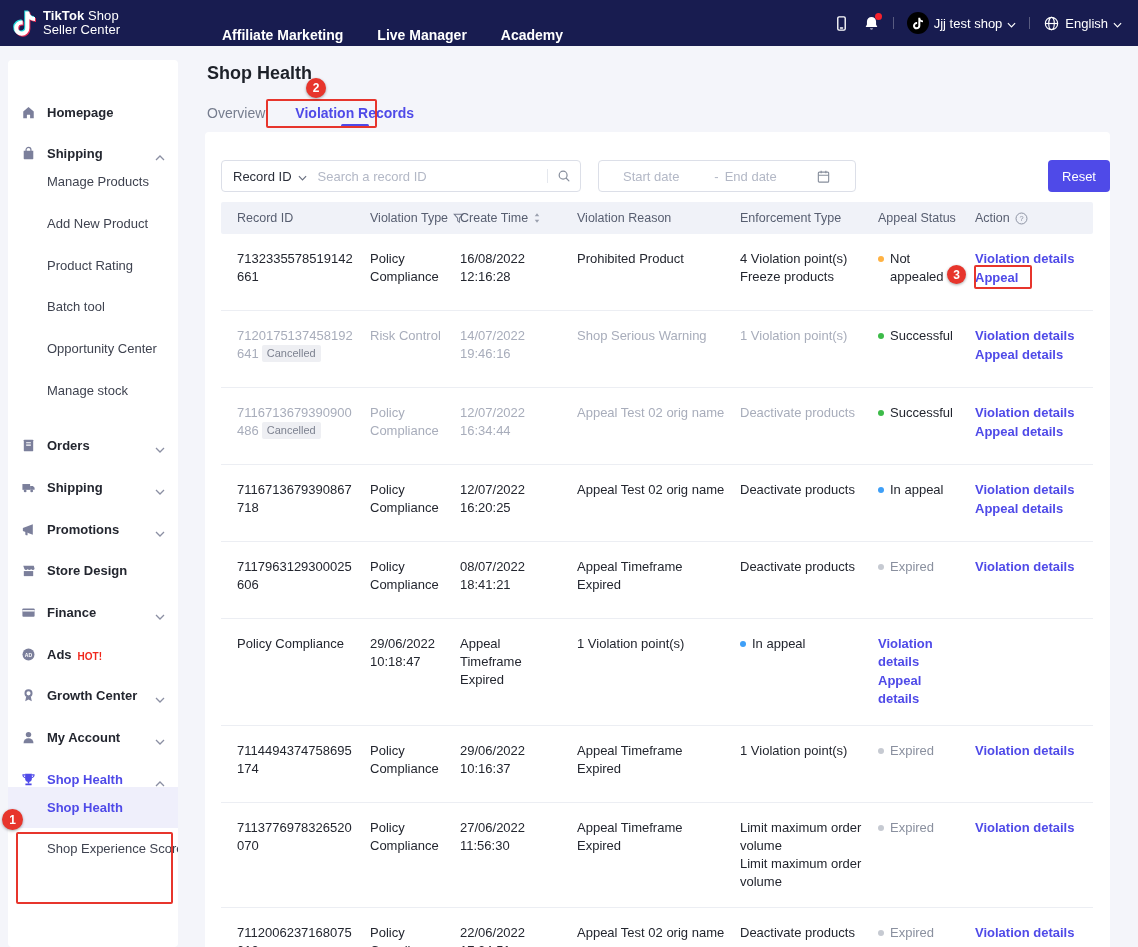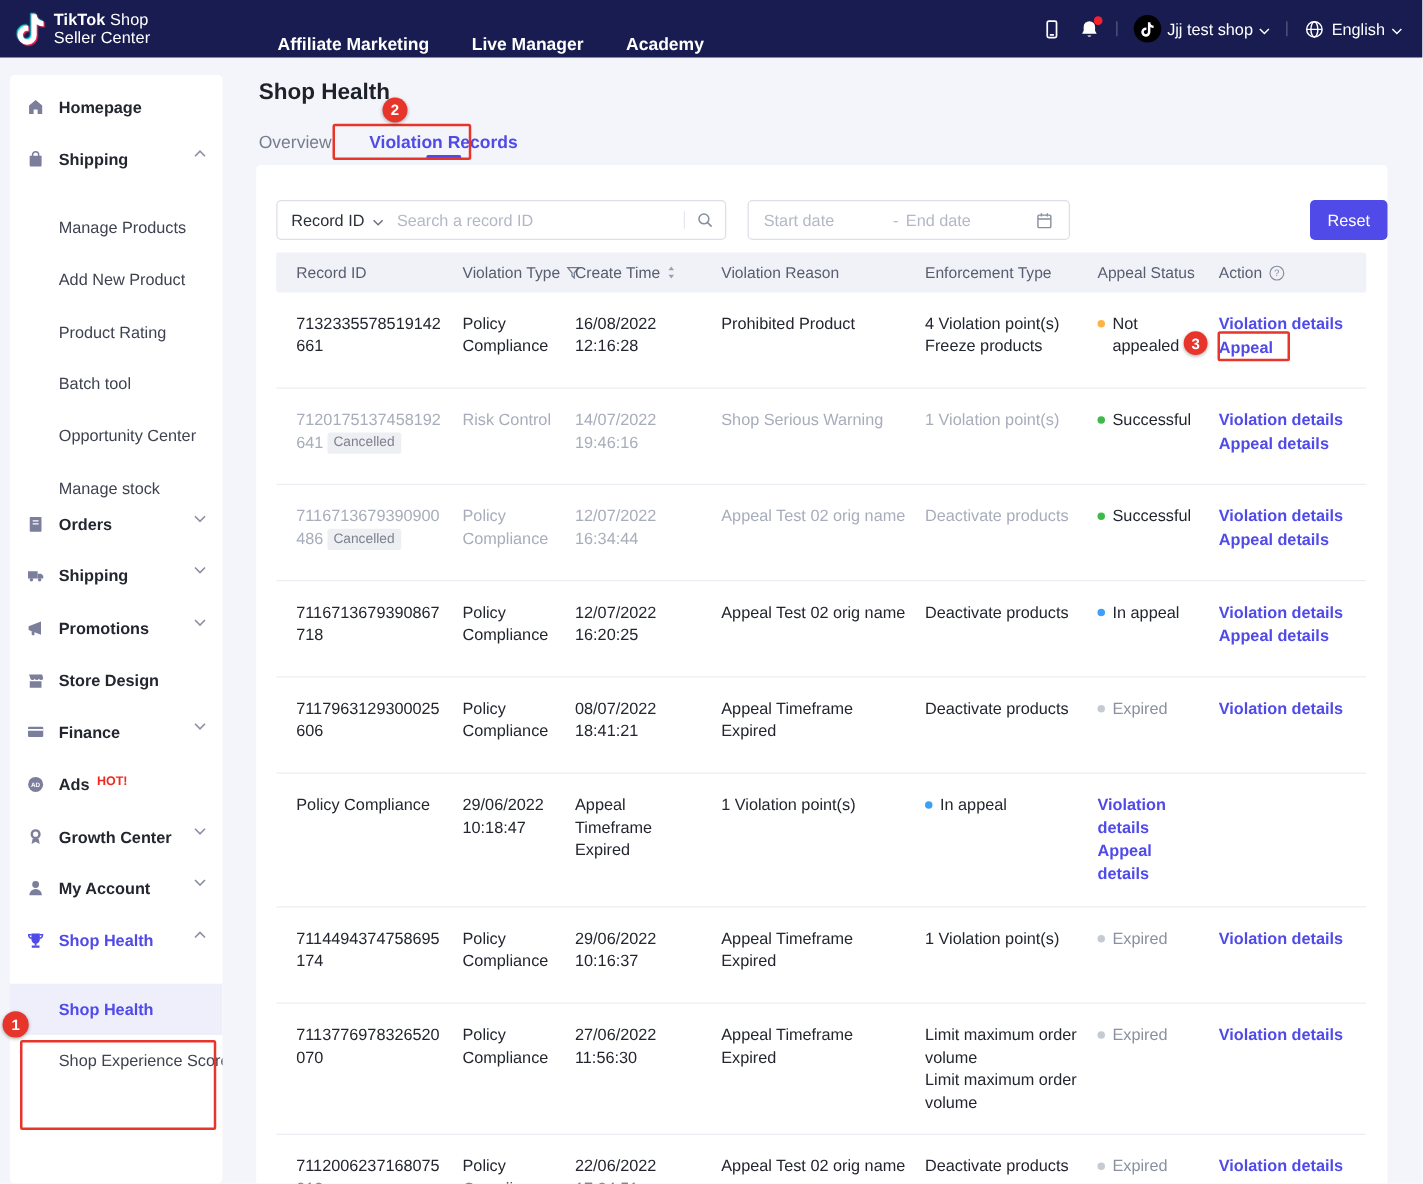--- a/index.html
+++ b/index.html
@@ -21,21 +21,21 @@
   .tb-ic svg { width:17px; height:17px; }
   .bell-dot { position:absolute; right:-2px; top:-2px; width:7px; height:7px; border-radius:50%; background:#F5222D; }
   .tb-sep { width:1px; height:12px; background:rgba(255,255,255,.28); }
   .avatar { width:22px; height:22px; border-radius:50%; background:#000; display:flex; align-items:center; justify-content:center; flex:none; }
   .avatar svg { width:11px; height:13px; }
   .shop-name, .lang { display:flex; align-items:center; gap:5px; cursor:pointer; }
   .chev-w svg { width:9px; height:6px; }
 
   
   .sidebar { position:absolute; left:8px; top:60px; width:170px; height:887px; background:#fff; border-radius:4px; padding-top:18px; overflow:hidden; }
-  .sb-item { display:flex; align-items:flex-start; height:41.7px; padding:0 13px; font-size:13px; font-weight:700; color:#23262F; cursor:pointer; }
+  .sb-item { display:flex; align-items:flex-end; height:41.7px; padding:0 13px; font-size:13px; font-weight:700; color:#23262F; cursor:pointer; }
   .sb-ic { width:16px; margin-right:10px; color:#7B7F9B; flex:none; display:inline-flex; }
   .sb-ic svg { width:15px; height:15px; fill:currentColor; }
   .sb-label { white-space:nowrap; }
   .sb-chev { margin-left:auto; color:#8B8FA3; display:inline-flex; }
   .sb-chev svg { width:10px; height:6px; }
   .hot { color:#F0271C; font-size:10px; font-weight:700; margin-left:6px; }
   .sb-sub { height:41.7px; line-height:41.7px; padding-left:39px; font-size:13px; color:#3F4350; cursor:pointer; white-space:nowrap; }
   .sb-active { color:#4F4AE8; }
   .sb-active .sb-ic { color:#4F4AE8; }
   .sub-active { background:#EFEFFB; color:#4F4AE8; font-weight:600; }
@@ -50,21 +50,21 @@
   .card { position:absolute; left:205px; top:132px; width:905px; height:815px; background:#fff; border-radius:4px 4px 0 0; }
 
   .search-box { position:absolute; left:16px; top:28px; width:360px; height:32px; border:1px solid #DCDFE8; border-radius:4px; background:#fff; display:flex; align-items:center; }
   .sel-field { display:flex; align-items:center; gap:6px; padding:0 4px 0 11px; font-size:13px; color:#2B2F3A; cursor:pointer; flex:none; }
   .sel-field svg { width:9px; height:6px; }
   .search-ph { flex:1; padding-left:7px; font-size:13px; color:#B3B8C6; white-space:nowrap; overflow:hidden; }
   .v-div { width:1px; height:14px; background:#E5E8EE; flex:none; }
   .mag { padding:0 9px; display:inline-flex; cursor:pointer; }
   .mag svg { width:14px; height:14px; }
 
-  .date-box { position:absolute; left:393px; top:28px; width:258px; height:32px; border:1px solid #DCDFE8; border-radius:4px; background:#fff; display:flex; align-items:center; padding:0 12px; gap:6px; font-size:13px; color:#B3B8C6; }
+  .date-box { position:absolute; left:393px; top:28px; width:258px; height:32px; border:1px solid #DCDFE8; border-radius:4px; background:#fff; display:flex; align-items:center; padding:0 24px; gap:6px; font-size:13px; color:#B3B8C6; }
   .date-ph { flex:1; white-space:nowrap; }
   .date-sep { flex:none; color:#B3B8C6; }
   .cal { display:inline-flex; cursor:pointer; }
   .cal svg { width:15px; height:15px; }
 
   .reset-btn { position:absolute; right:0; top:28px; width:62px; height:32px; background:#4F4AE8; color:#fff; border:none; border-radius:4px; font-size:13px; font-family:inherit; cursor:pointer; }
 
   .grid-cols { display:grid; grid-template-columns:133px 90px 117px 163px 138px 97px 118px; }
   .thead { position:absolute; left:16px; top:70px; width:872px; height:32px; background:#F0F2F8; border-radius:2px; align-items:center; padding-left:16px; font-size:12.5px; color:#575E70; }
   .th { display:flex; align-items:center; gap:5px; padding-right:8px; white-space:nowrap; }

